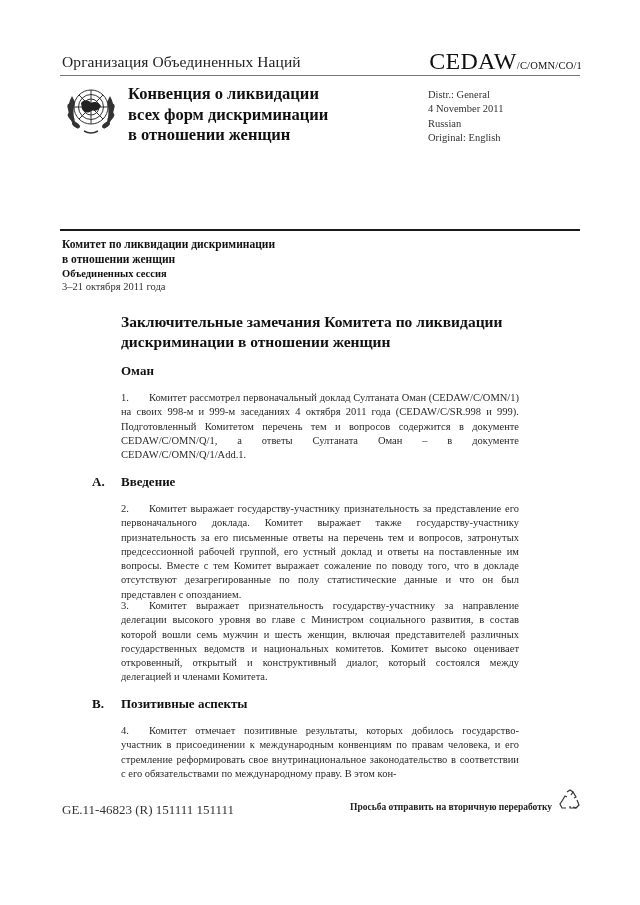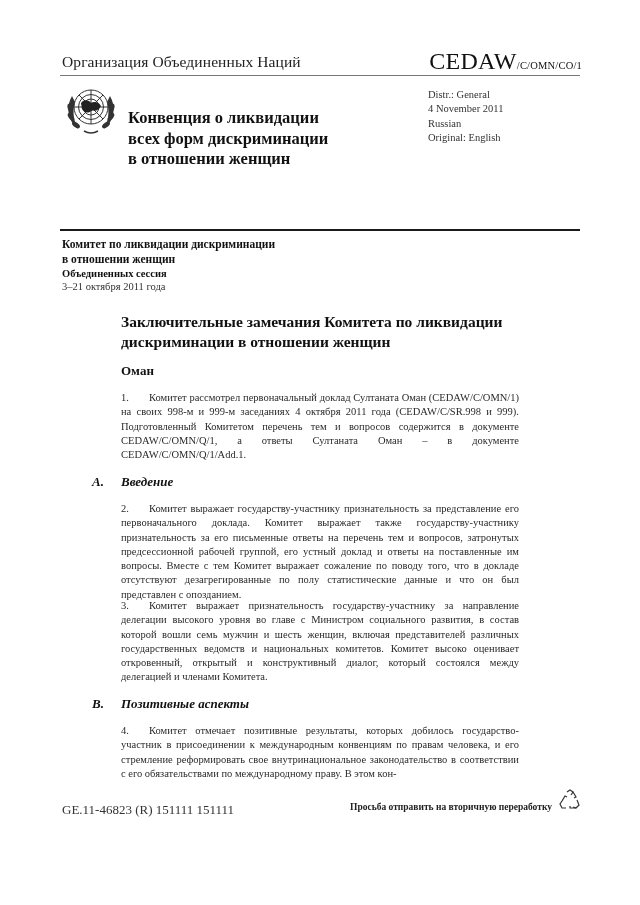--- a/index.html
+++ b/index.html
@@ -7,38 +7,38 @@
          font-family:"Liberation Serif", "DejaVu Serif", serif; color:#1a1a1a; }
   .abs { position:absolute; }
 
   .org-name { left:62px; top:53px; font-size:15.5px; color:#222; letter-spacing:0.1px; }
   .symbol { right:58px; top:48px; white-space:nowrap; color:#111; }
   .symbol .big { font-size:24px; letter-spacing:0.3px; }
   .symbol .small { font-size:10.5px; letter-spacing:0.2px; }
   .hr-thin { left:60px; top:75px; width:520px; height:1px; background:#777; }
 
   .emblem { left:64px; top:82px; width:54px; height:54px; }
-  .convention-title { left:128px; top:84px; font-size:16.5px; font-weight:bold; line-height:20.5px; color:#111;margin-top:24px; }
+  .convention-title { left:128px; top:84px; font-size:16.5px; font-weight:bold; line-height:20.5px; color:#111; }
 
   .distr { left:428px; top:88px; font-size:10.5px; line-height:14.3px; color:#333; }
 
   .hr-thick { left:60px; top:229px; width:520px; height:2px; background:#1a1a1a; }
 
   .committee { left:62px; top:237px; font-size:11.5px; line-height:15px; color:#111; }
   .committee .b { font-weight:bold; }
   .committee .session { font-weight:bold; font-size:10.5px; line-height:13px; }
   .committee .dates { font-size:10.5px; line-height:13px; color:#333; }
 
   .main-title { left:121px; top:312px; font-size:15.5px; font-weight:bold; line-height:20px; color:#111; width:420px; }
   .country { left:121px; top:363px; font-size:13px; font-weight:bold; color:#111; }
 
   .para { left:121px; width:398px; font-size:10.5px; line-height:14.3px; color:#2a2a2a; text-align:justify; }
   .para .num { display:inline-block; width:28px; }
 
-  .section-head { left:92px; font-size:13px; font-weight:bold; color:#111;font-style:italic; }
+  .section-head { left:92px; font-size:13px; font-weight:bold; color:#111; }
   .section-head .letter { display:inline-block; width:29px; }
 
   .footer-code { left:62px; top:802px; font-size:13px; color:#333; }
   .recycle-text { left:350px; top:802px; font-size:9.5px; font-weight:bold; color:#222; }
   .recycle-icon { left:559px; top:789px; width:22px; height:22px; }
 </style>
 </head>
 <body>
 
 <div class="abs org-name">Организация Объединенных Наций</div>

